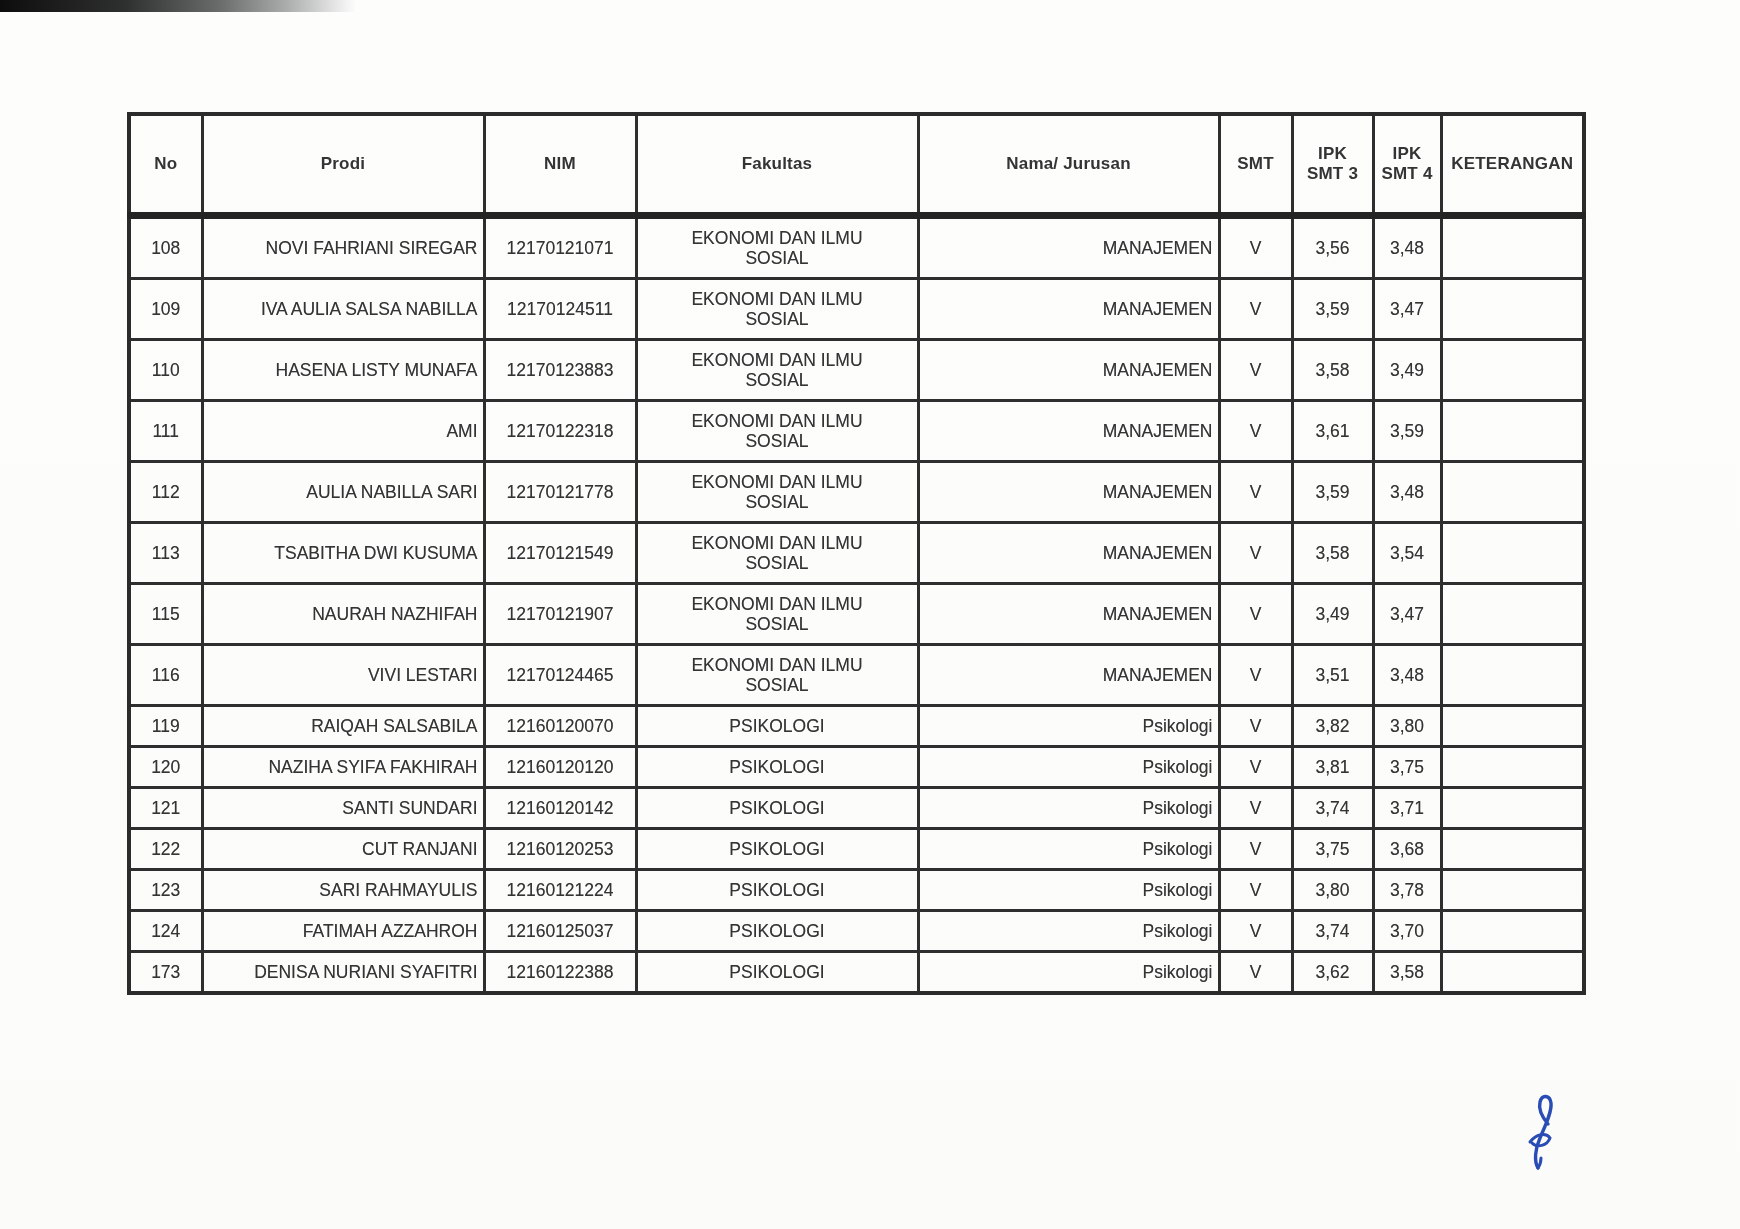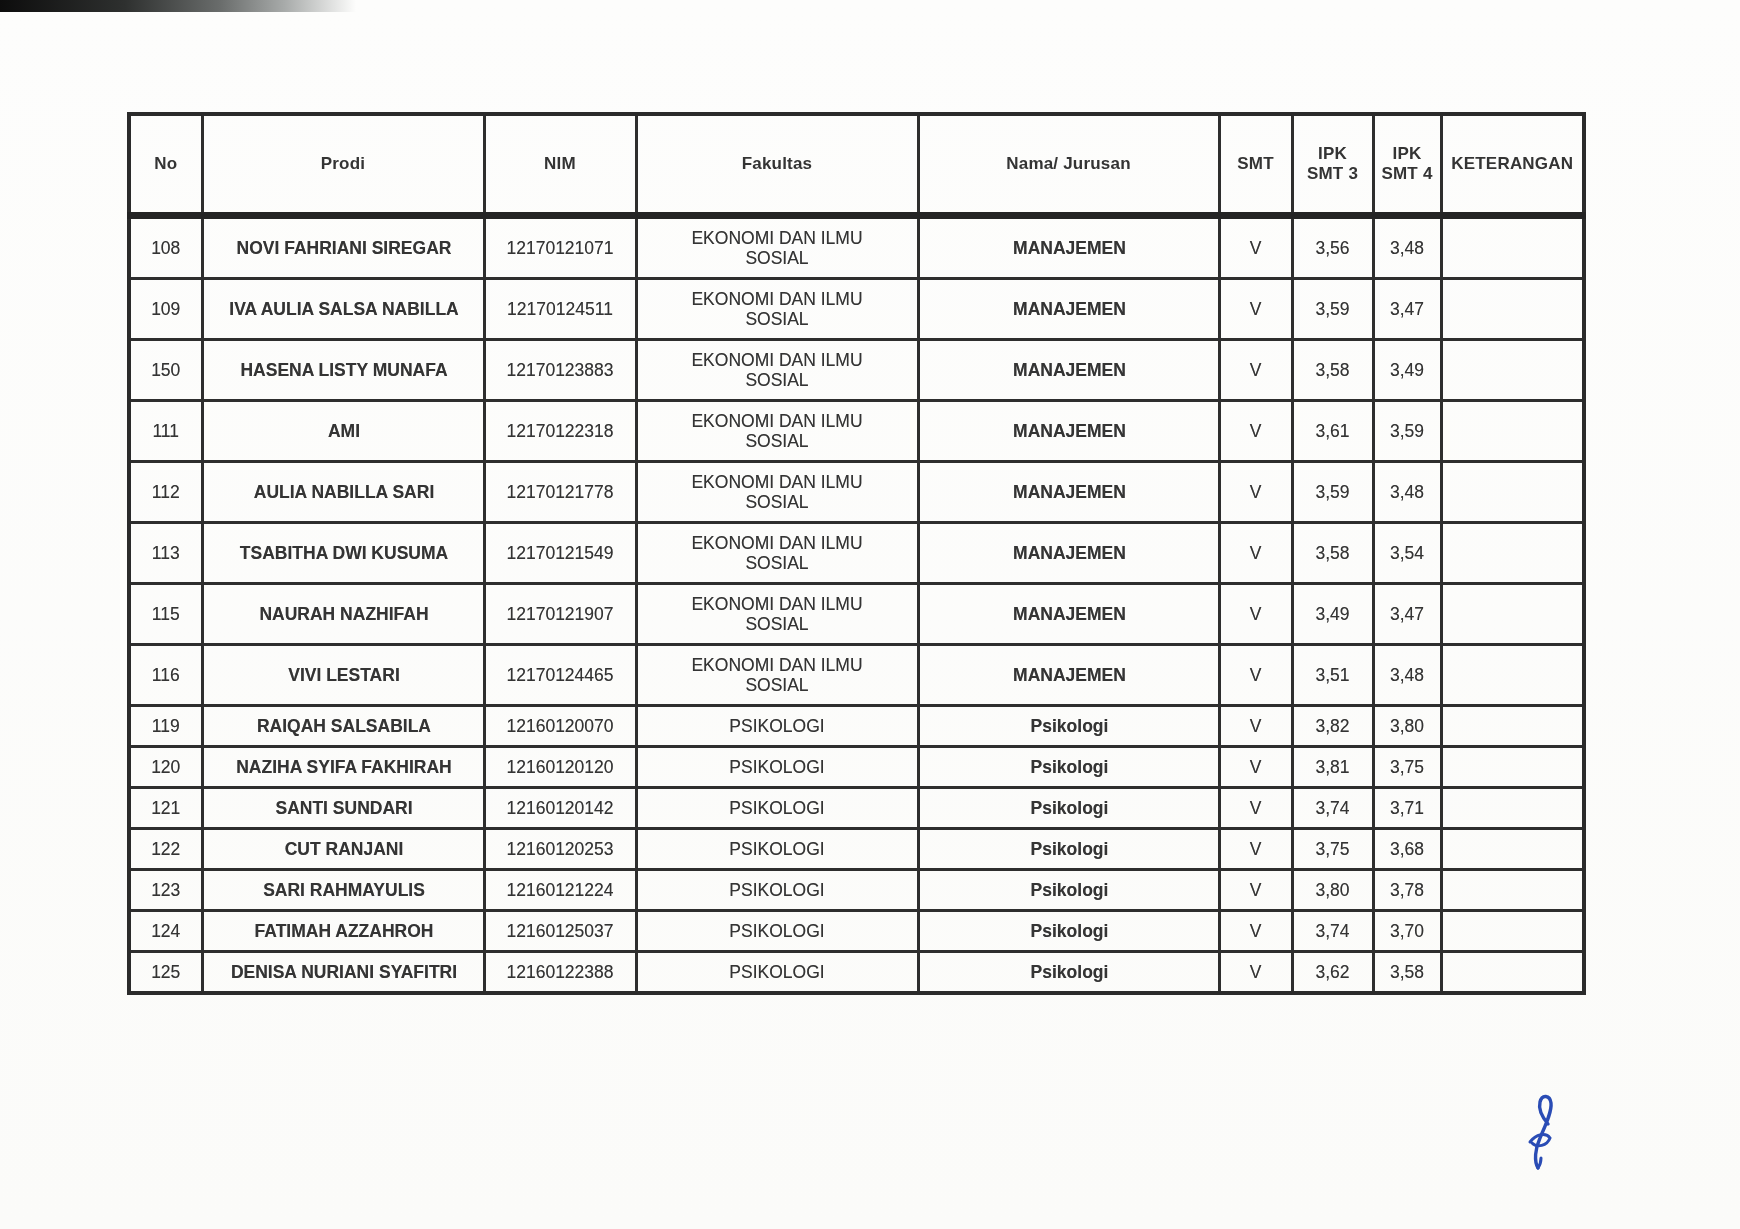--- a/index.html
+++ b/index.html
@@ -65,21 +65,21 @@
     padding: 2px 2px;
     letter-spacing: 0.2px;
   }
   tbody td {
     font-size: 17.5px;
     line-height: 20px;
     padding: 9px 5px;
     vertical-align: middle;
     text-shadow: 0 0 0.5px rgba(40,40,40,0.45);
   }
-  .al-l { text-align: center; padding-left: 7px; font-weight: bold; }
+  .al-l { text-align: right; padding-left: 7px; }
   .al-c { text-align: center; }
 
   .paraph {
     position: absolute;
     left: 1516px;
     top: 1092px;
     width: 58px;
     height: 82px;
   }
 </style>
@@ -136,21 +136,21 @@
           <td class="al-c">12170124511</td>
           <td class="al-c">EKONOMI DAN ILMU
 SOSIAL</td>
           <td class="al-l">MANAJEMEN</td>
           <td class="al-c">V</td>
           <td class="al-c">3,59</td>
           <td class="al-c">3,47</td>
           <td class="al-l"></td>
         </tr>
         <tr>
-          <td class="al-c">150</td>
+          <td class="al-c">110</td>
           <td class="al-l">HASENA LISTY MUNAFA</td>
           <td class="al-c">12170123883</td>
           <td class="al-c">EKONOMI DAN ILMU
 SOSIAL</td>
           <td class="al-l">MANAJEMEN</td>
           <td class="al-c">V</td>
           <td class="al-c">3,58</td>
           <td class="al-c">3,49</td>
           <td class="al-l"></td>
         </tr>
@@ -274,21 +274,21 @@
           <td class="al-l">FATIMAH AZZAHROH</td>
           <td class="al-c">12160125037</td>
           <td class="al-c">PSIKOLOGI</td>
           <td class="al-l">Psikologi</td>
           <td class="al-c">V</td>
           <td class="al-c">3,74</td>
           <td class="al-c">3,70</td>
           <td class="al-l"></td>
         </tr>
         <tr>
-          <td class="al-c">125</td>
+          <td class="al-c">173</td>
           <td class="al-l">DENISA NURIANI SYAFITRI</td>
           <td class="al-c">12160122388</td>
           <td class="al-c">PSIKOLOGI</td>
           <td class="al-l">Psikologi</td>
           <td class="al-c">V</td>
           <td class="al-c">3,62</td>
           <td class="al-c">3,58</td>
           <td class="al-l"></td>
         </tr>
       </tbody>

